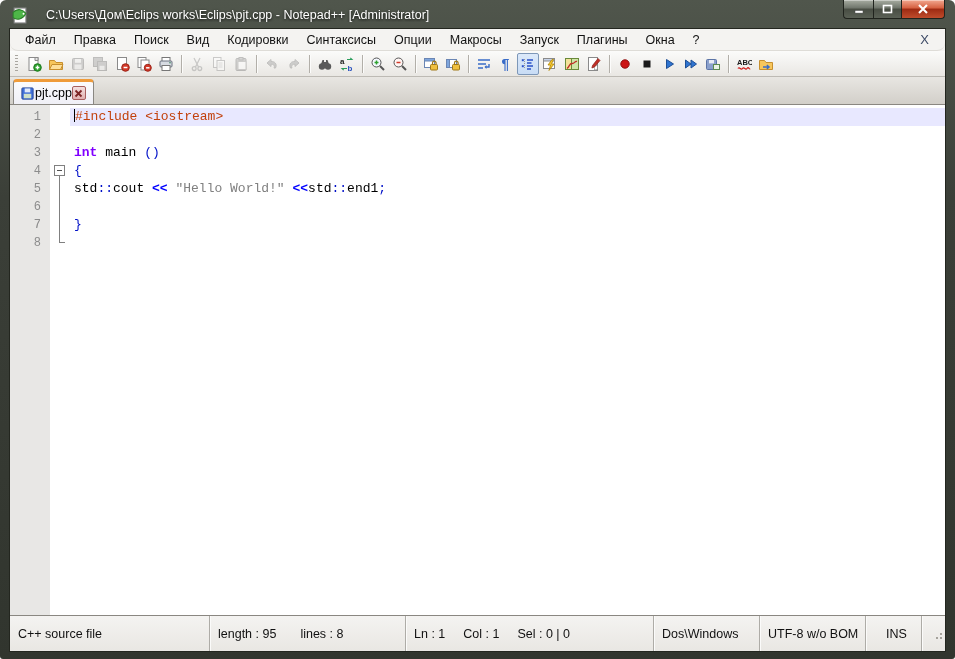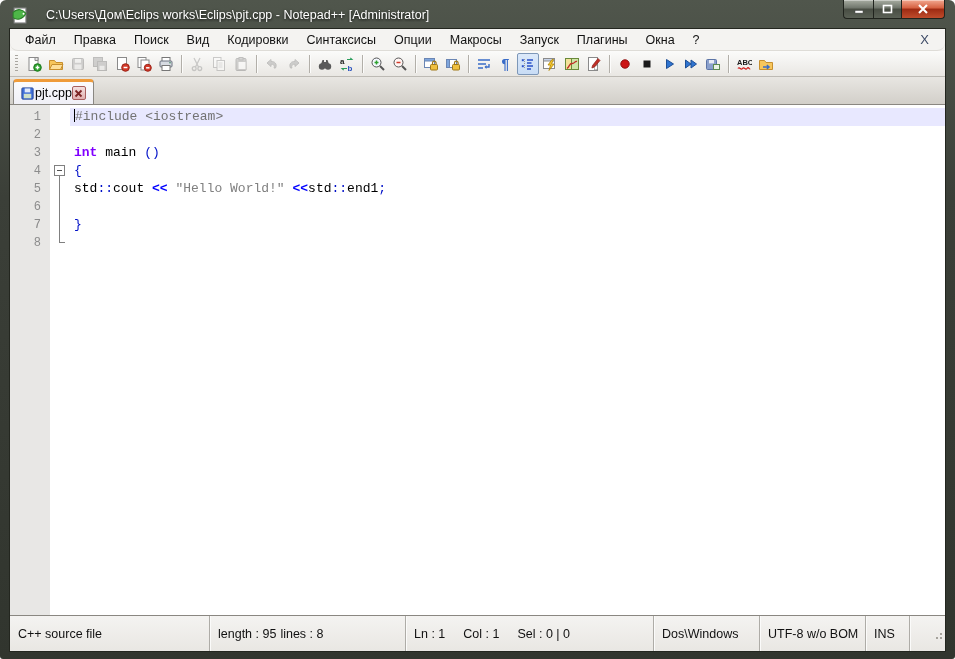--- a/index.html
+++ b/index.html
@@ -83,40 +83,40 @@
   .fold-box-stub { position:absolute; left:9px; top:14px; bottom:0; width:1px; background:#808080; }
   .fold-line { position:absolute; left:9px; top:0; bottom:0; width:1px; background:#808080; }
   .fold-end { position:absolute; left:9px; top:0; width:6px; height:9px;
               border-left:1px solid #808080; border-bottom:1px solid #808080; }
   .col-code { flex:1 1 auto; padding-top:3px; font-family:"Liberation Mono", monospace;
               font-size:13px; position:relative; cursor:text; }
   .code-line { height:18px; line-height:18px; padding-left:4px; white-space:pre; }
   .code-line.hl { background:#e8e8ff; }
   .caret { display:inline-block; width:0; border-left:1px solid #000; height:13px;
            vertical-align:-2px; }
-  .seg-pre  { color:#737373; }
+  .seg-pre  { color:#c2410c; }
   .seg-type { color:#8000ff; font-weight:bold; }
   .seg-kw   { color:#0000ff; font-weight:bold; }
   .seg-opb  { color:#0000ff; font-weight:bold; }
   .seg-op   { color:#0010c8; }
   .seg-str  { color:#808080; }
   .seg-num  { color:#ff8000; }
   .seg-id   { color:#000000; }
 
   
   .statusbar { height:36px; background:linear-gradient(#f4f3f1,#e9e7e3); border-top:1px solid #8a8781;
                display:flex; align-items:flex-start; font-size:12.5px; color:#111; }
   .sb-sec { height:100%; display:flex; align-items:center; padding:0 8px;
             border-right:1px solid #aeaca7; box-shadow:1px 0 0 #fbfbfa; white-space:nowrap; overflow:hidden; }
   .sb-doctype { width:200px; }
-  .sb-length  { width:196px; gap:4px; }
+  .sb-length  { width:196px; gap:24px; }
   .sb-pos     { width:248px; gap:18px; }
   .sb-eol     { width:106px; }
   .sb-enc     { width:106px; }
-  .sb-ins     { width:44px; }
+  .sb-ins     { width:44px;margin-left:12px; }
   .sb-grip    { flex:1; border-right:none; box-shadow:none; justify-content:flex-end; padding-right:3px; }
   .grip-dots { width:10px; height:10px;
     background-image:
       radial-gradient(circle at 9px 9px,#a5a29c 1px, transparent 1.4px),
       radial-gradient(circle at 9px 5px,#a5a29c 1px, transparent 1.4px),
       radial-gradient(circle at 5px 9px,#a5a29c 1px, transparent 1.4px); }
 </style>
 </head>
 <body>
 

